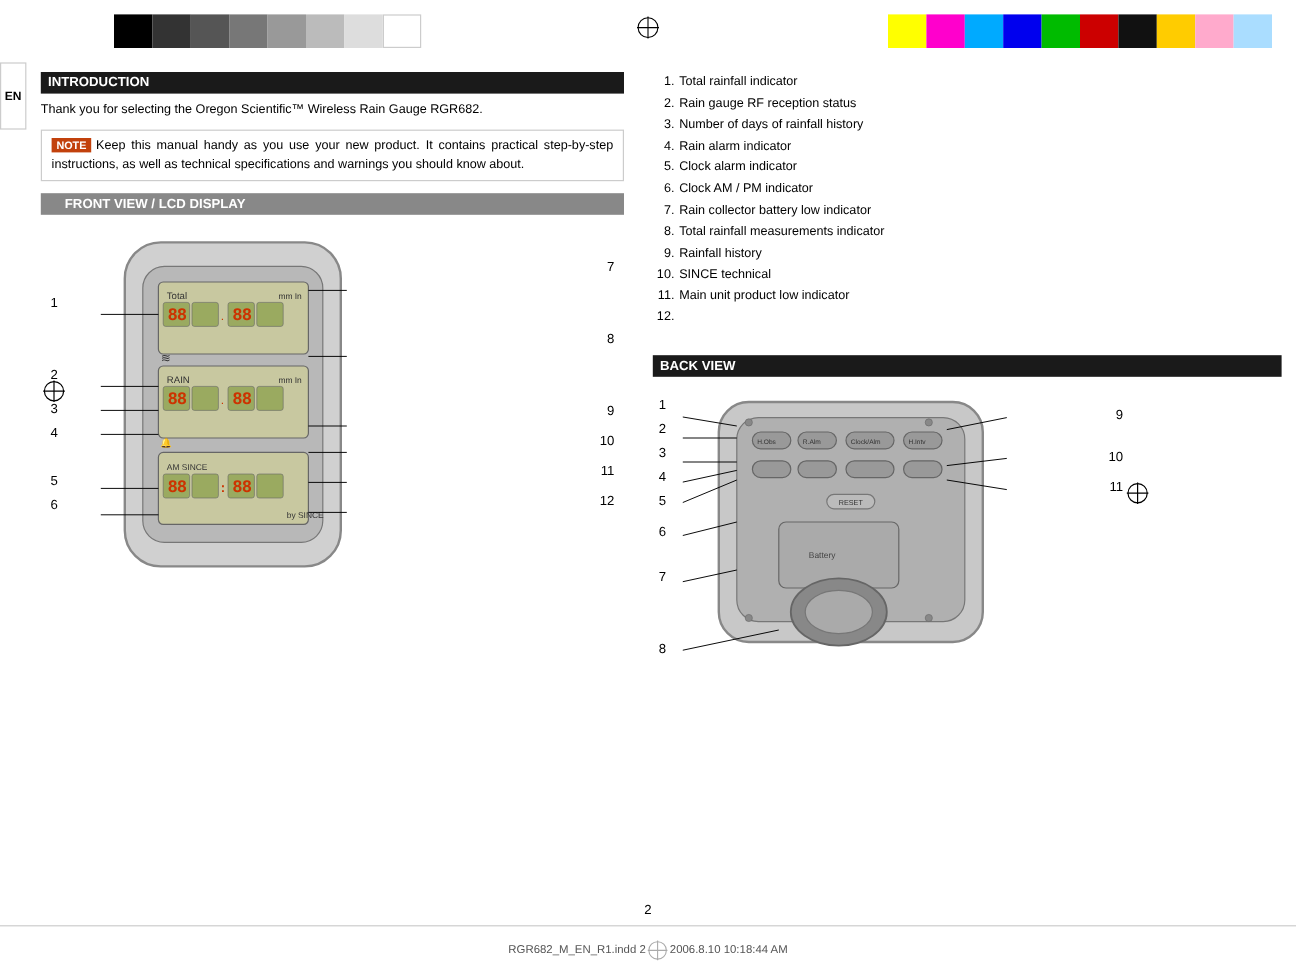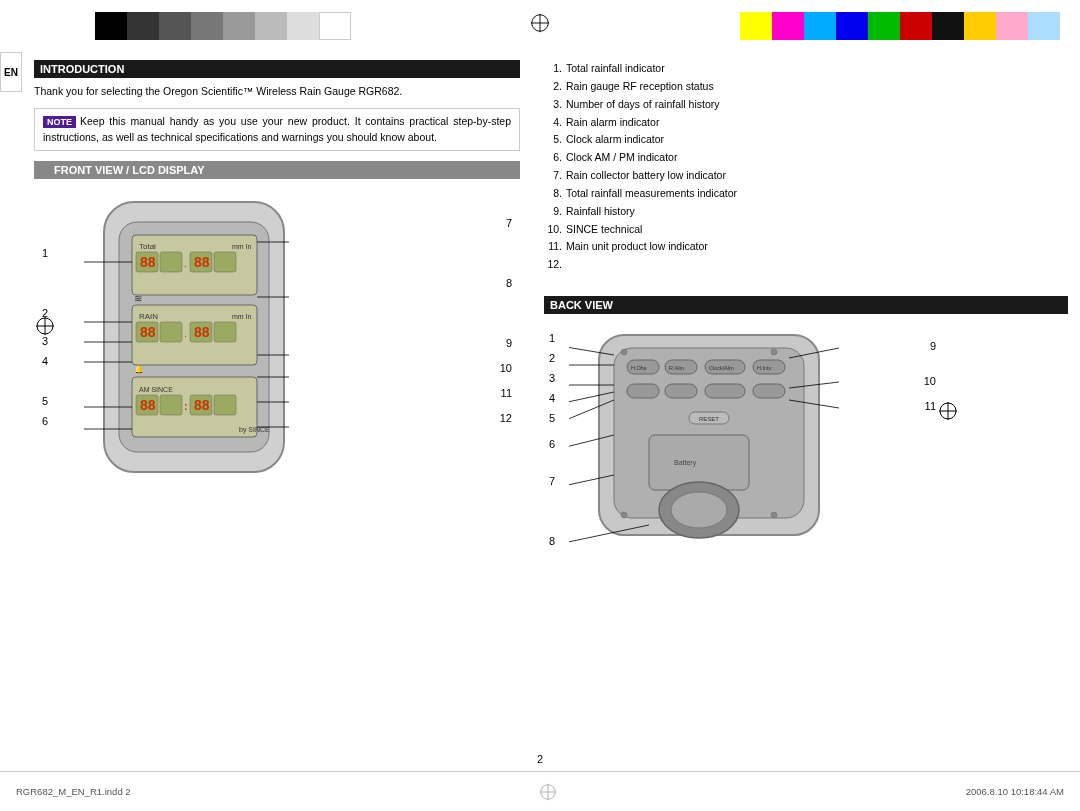--- a/index.html
+++ b/index.html
@@ -47,21 +47,21 @@
       width: 24px;
       height: 24px;
     }
 
     
     .en-tab {
       position: absolute;
       top: 52px;
       left: 0;
       width: 22px;
-      height: 40px;
+      height: 56px;
       background: #fff;
       border: 1px solid #ccc;
       display: flex;
       align-items: center;
       justify-content: center;
       font-size: 10px;
       font-weight: bold;
     }
 
     
@@ -113,21 +113,21 @@
     }
     .note-box {
       border: 1px solid #ccc;
       padding: 5px 8px;
       font-size: 10.5px;
       line-height: 1.5;
       text-align: justify;
       margin-bottom: 10px;
     }
     .note-label {
-      background: #4c1d95;
+      background: #c2410c;
       color: #fff;
       font-weight: bold;
       font-size: 9px;
       padding: 1px 4px;
       margin-right: 4px;
     }
 
     
     .numbered-list {
       font-size: 10.5px;
@@ -147,21 +147,21 @@
     
     .footer {
       position: absolute;
       bottom: 0;
       left: 0;
       right: 0;
       height: 40px;
       border-top: 1px solid #ccc;
       display: flex;
       align-items: center;
-      justify-content: space-between;
+      justify-content: center;
       padding: 0 16px;
       font-size: 9.5px;
       color: #555;
     }
 
     
     .page-number {
       position: absolute;
       bottom: 46px;
       left: 50%;

